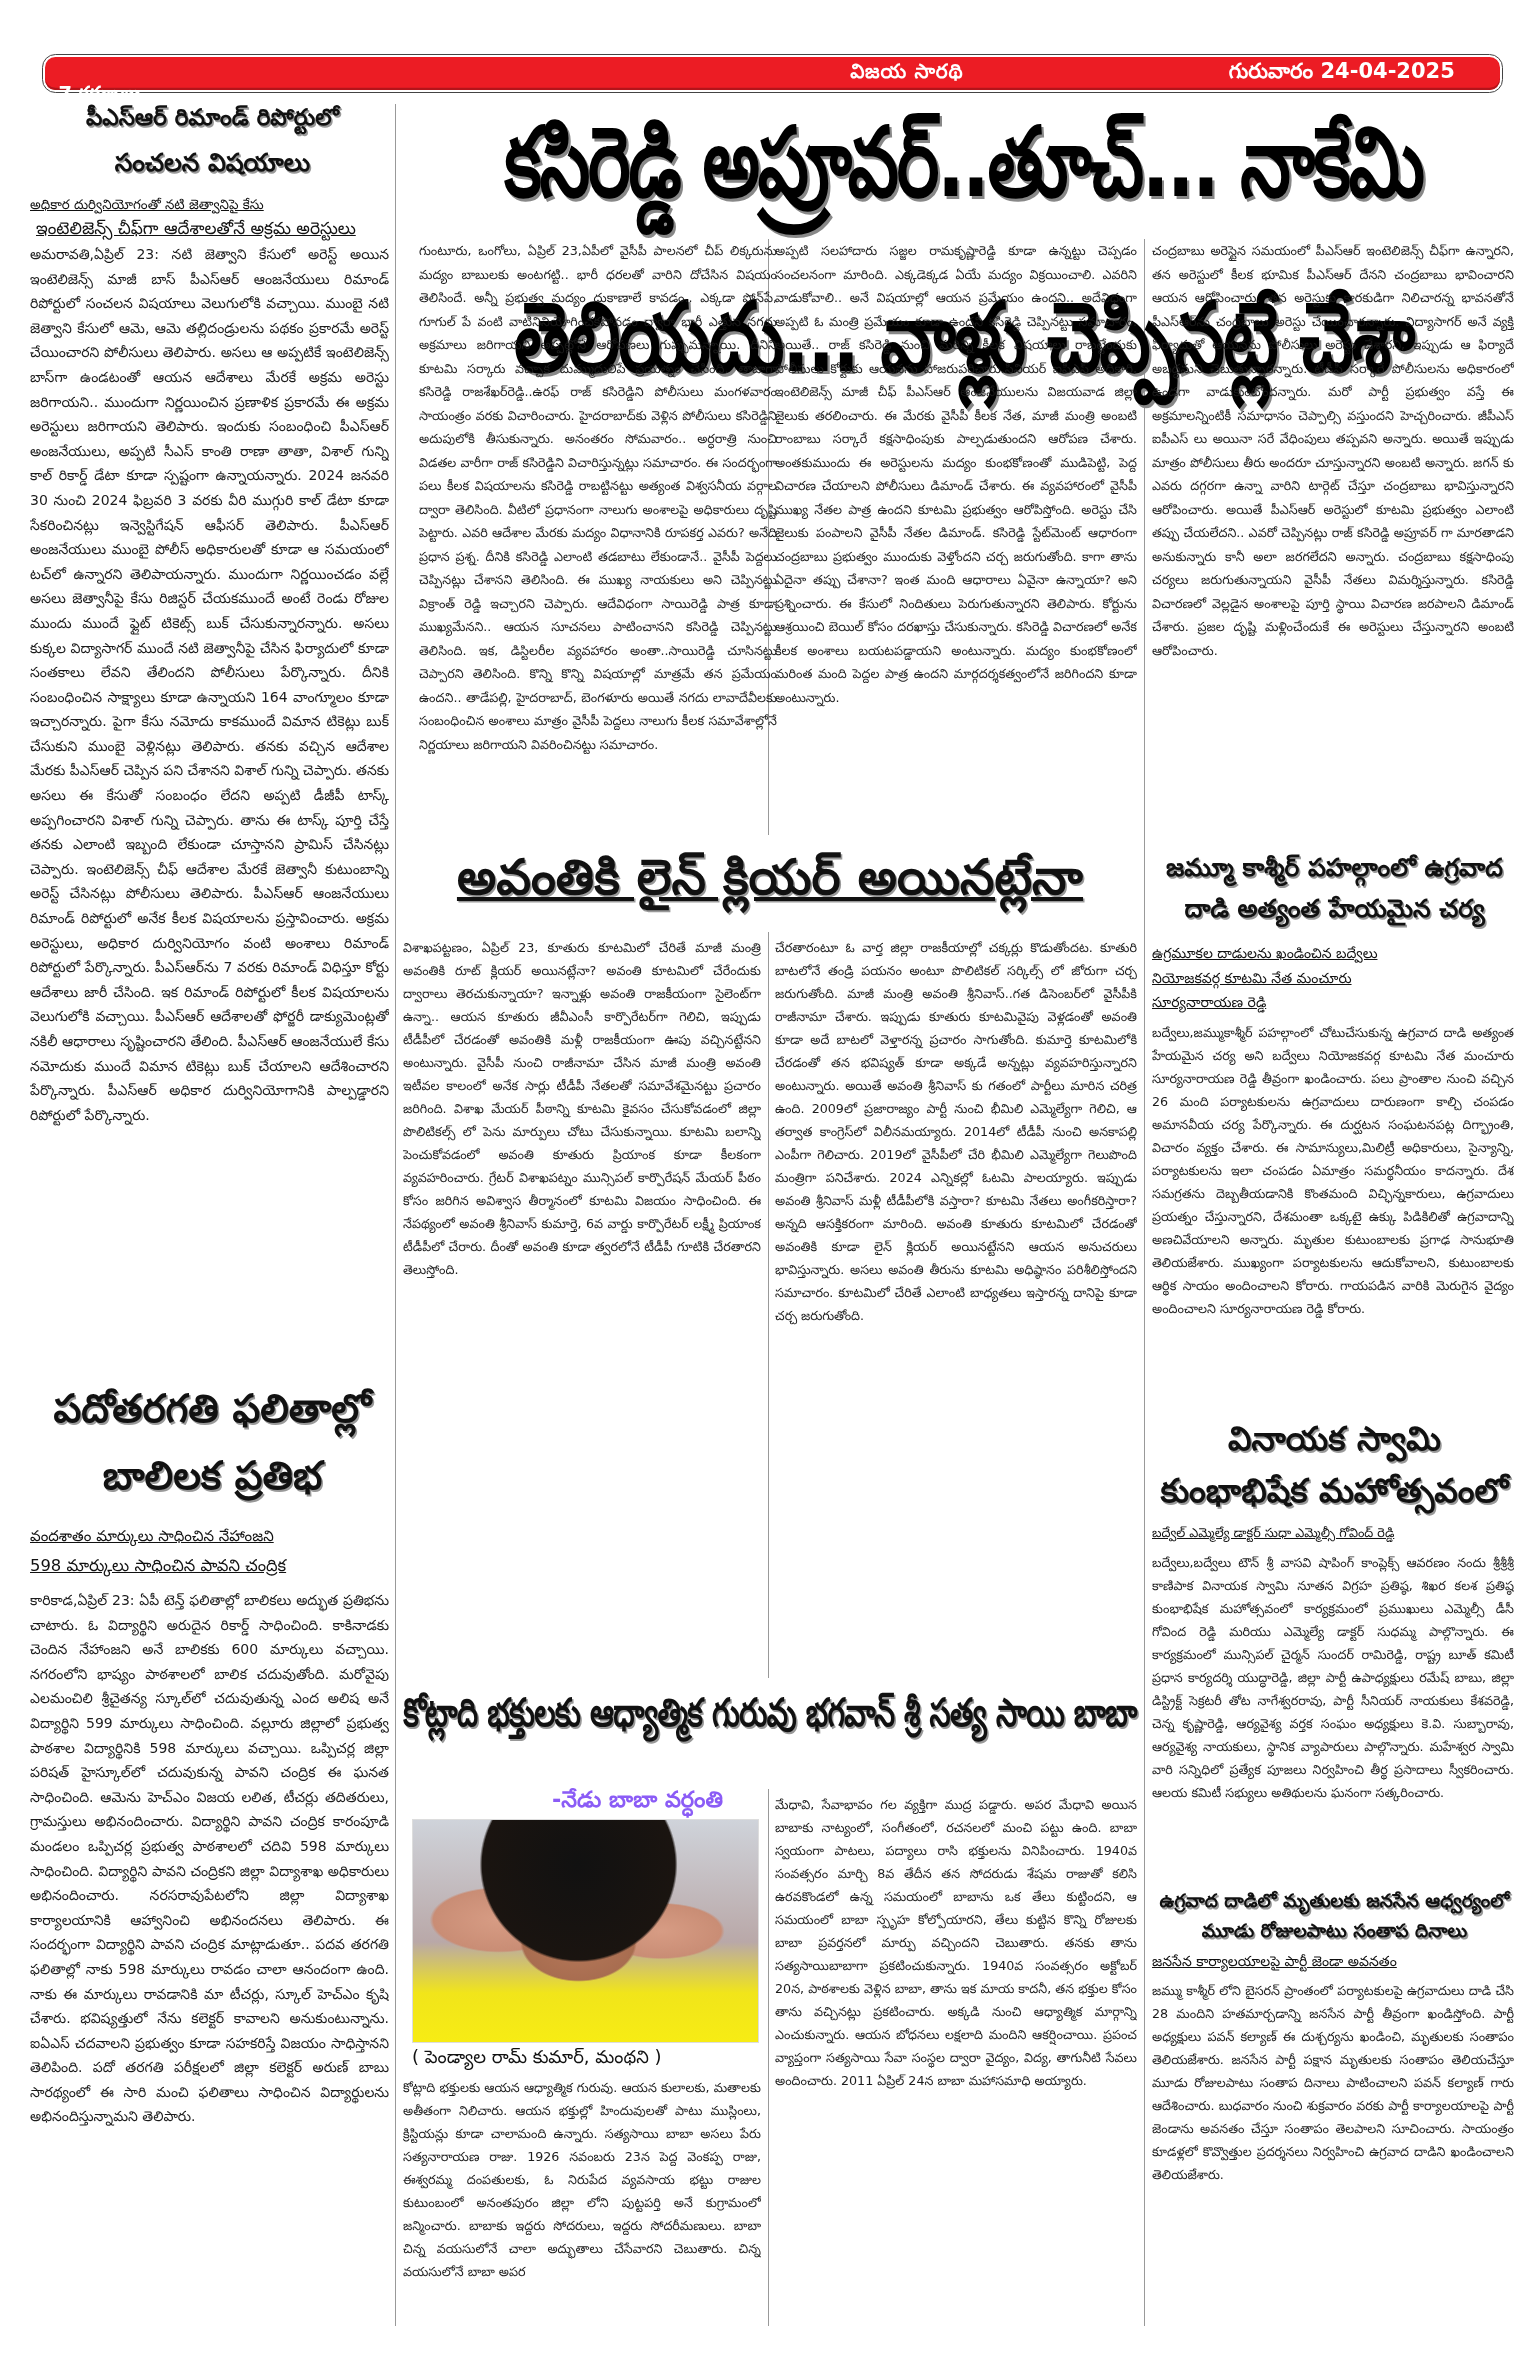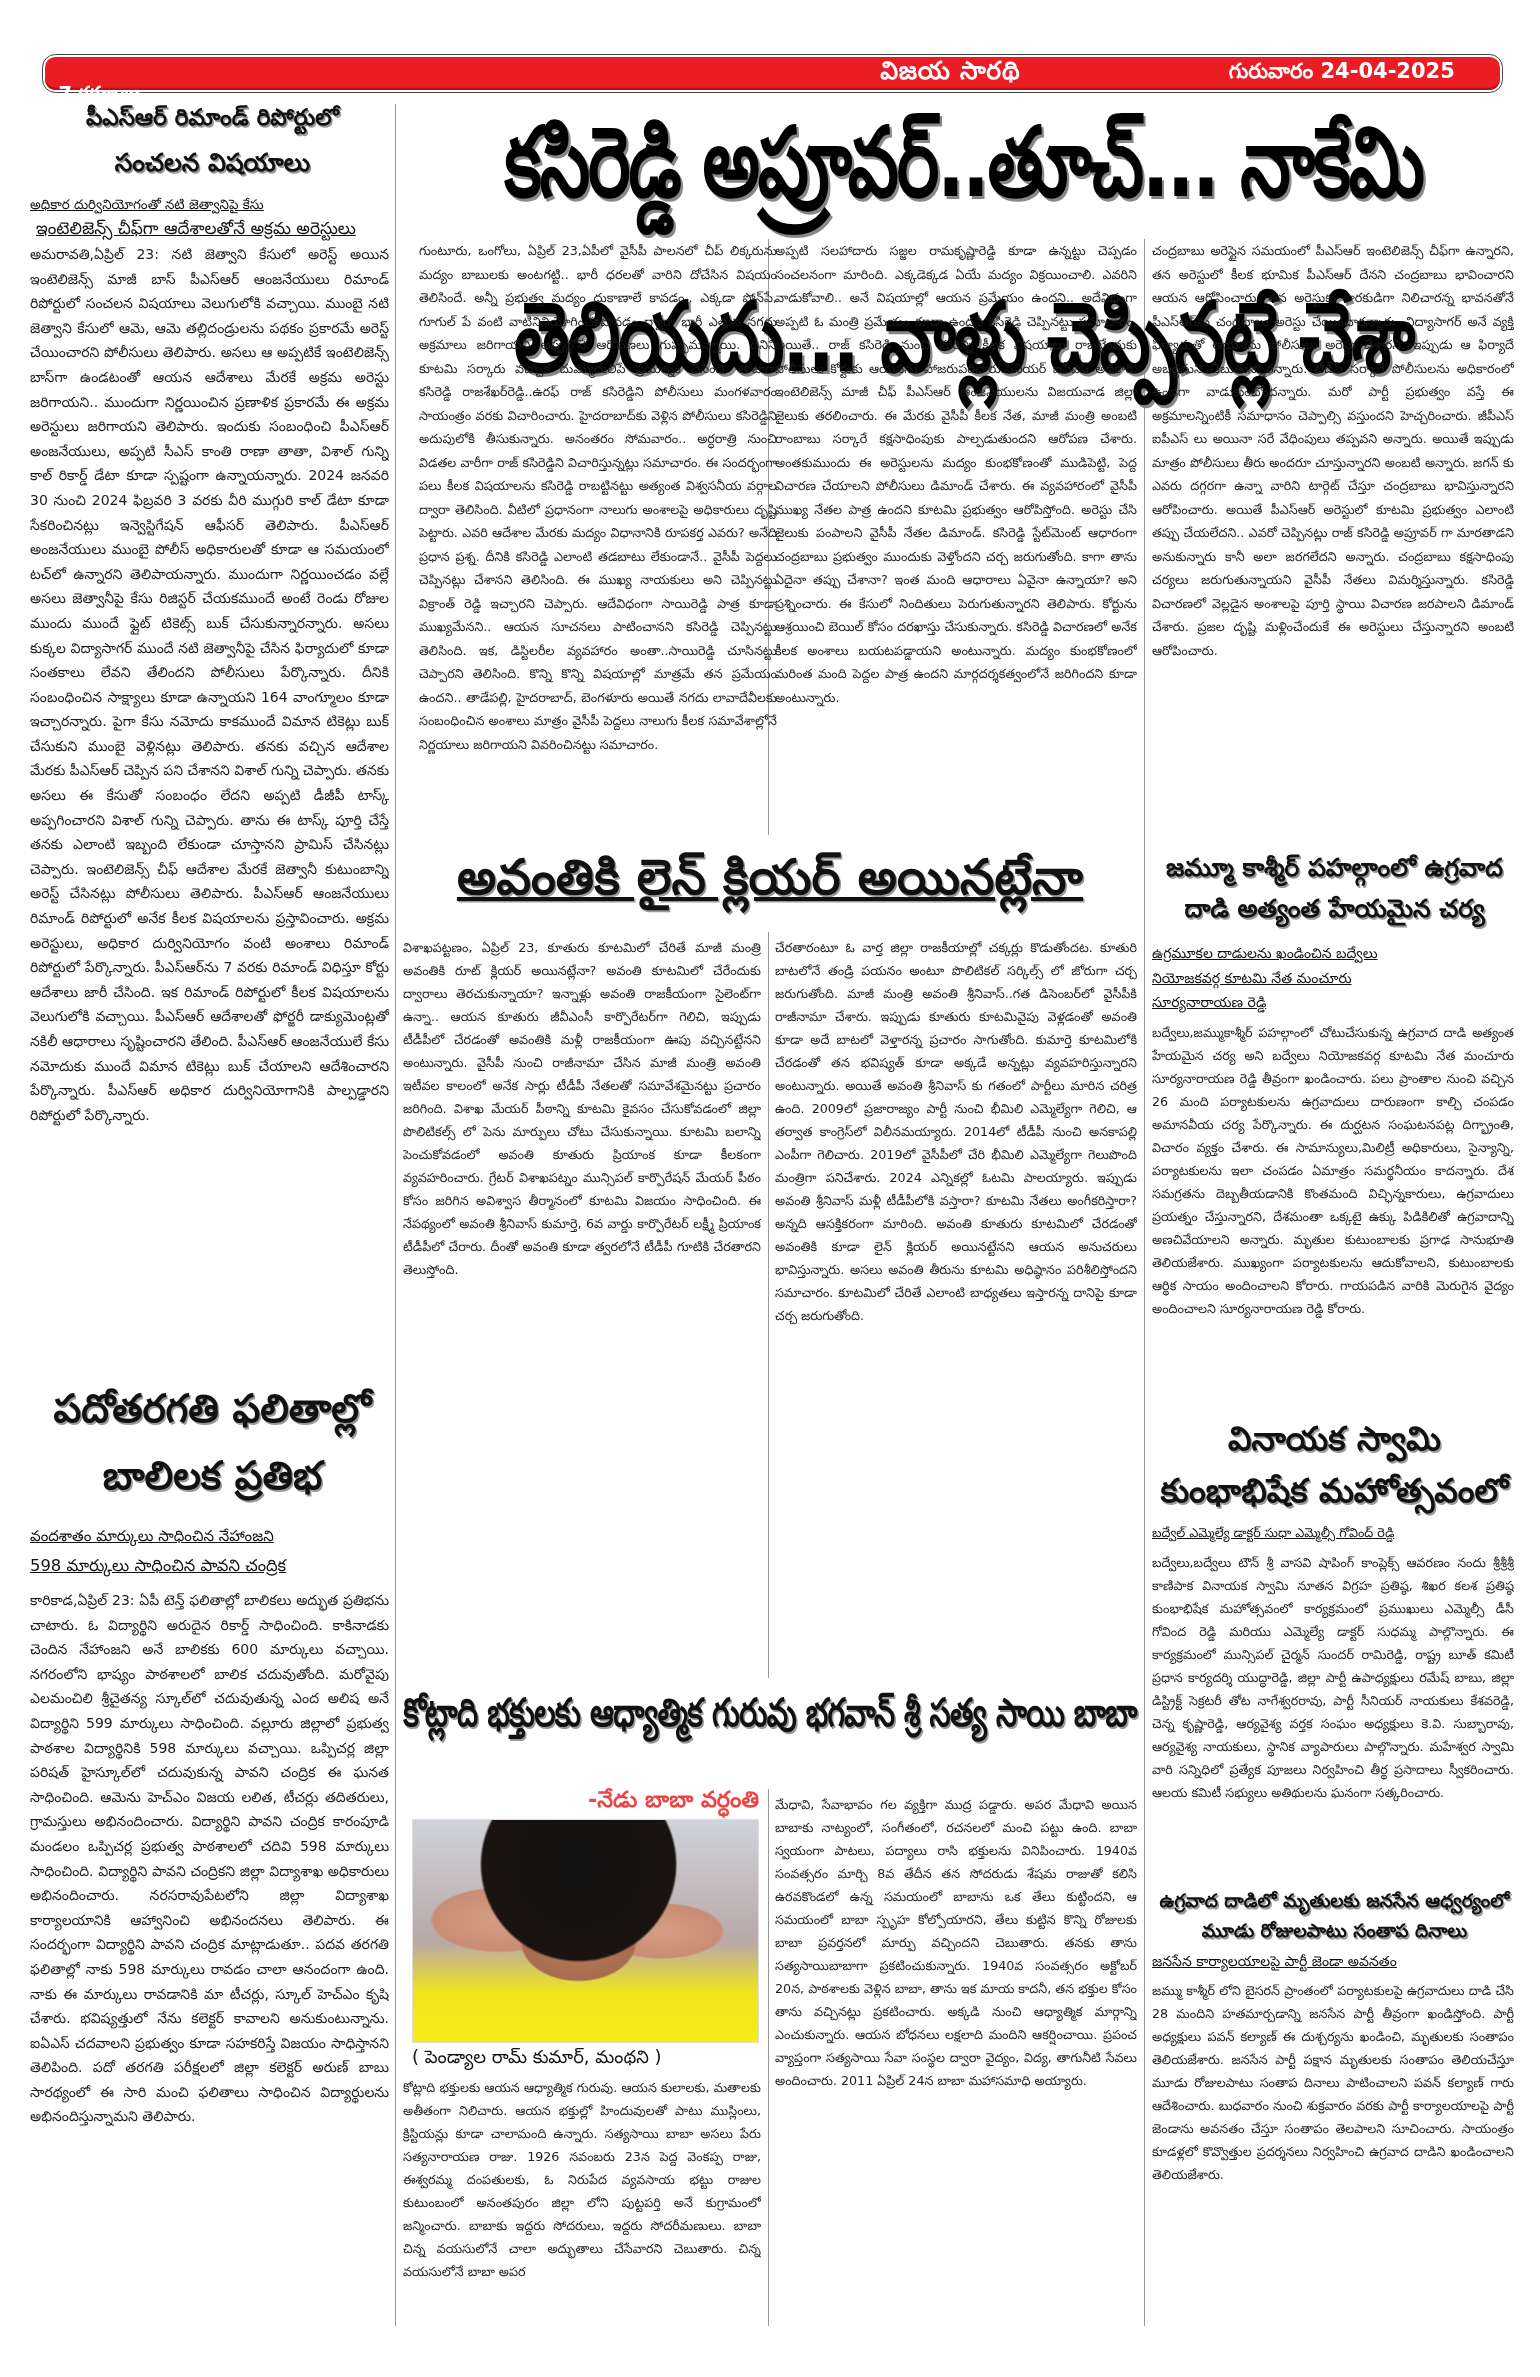--- a/index.html
+++ b/index.html
@@ -9,21 +9,21 @@
   .masthead {
     position: absolute; left: 42px; top: 54px; width: 1461px; height: 39px;
     border: 1.5px solid #444; border-radius: 13.4px; padding: 2.2px; background: #fff;
   }
   .masthead-inner {
     background: #ec1c24; border-radius: 10.4px; height: 100%; width: 100%;
     display: flex; align-items: center; position: relative; color: #fff;
     box-shadow: inset 0 -2.2px 0 #b3141a;
   }
   .mh-page { position: absolute; left: 13.4px; font-size: 19.4px; font-weight: bold; margin-top: 43px; }
-  .mh-title { position: absolute; left: 835px; font-size: 25px; font-weight: bold; letter-spacing: 0.7px; text-align: right; }
+  .mh-title { position: absolute; left: 805px; font-size: 20px; font-weight: bold; letter-spacing: 0.7px; text-align: right; }
   .mh-date { position: absolute; right: 45px; font-size: 21px; font-weight: bold; }
 
   .abs { position: absolute; }
   .col { position: absolute; overflow: hidden; }
   .headline { font-family: "DejaVu Sans", sans-serif; font-weight: 900; color: #111; text-align: center; line-height: 1.15; }
   .sub { font-family: "DejaVu Sans", sans-serif; text-decoration: underline; color: #111; line-height: 1.5; }
   .body {
     font-family: "DejaVu Sans", sans-serif; font-size: 14px; line-height: 24.6px;
     text-align: justify; color: #1c1c1c; white-space: normal;
   }
@@ -41,21 +41,21 @@
   .photo {
     position: absolute; left: 412px; top: 1819px; width: 347px; height: 224px;
     background: radial-gradient(ellipse at 48% 20%, #111 0%, #1a1410 38%, #0000 39%),
                 radial-gradient(ellipse at 48% 55%, #b7795a 0%, #a86d50 22%, #0000 23%),
                 radial-gradient(ellipse at 25% 45%, #d79c84 0%, #c98d75 18%, #0000 19%),
                 radial-gradient(ellipse at 72% 50%, #d79c84 0%, #c98d75 17%, #0000 18%),
                 linear-gradient(180deg, #cfd3da 0%, #b9a8a8 55%, #f1e51a 78%, #f7ec14 100%);
     border: 1.5px solid #ddd;
   }
   .photo-caption { position: absolute; left: 412px; top: 2046px; font-size: 18px; color: #111; }
-  .byline { position: absolute; left: 552px; top: 1786px; font-size: 22.4px; font-weight: bold; color: #ef4444; margin-left: 36px; }
+  .byline { position: absolute; left: 552px; top: 1786px; font-size: 22.4px; font-weight: bold; color: #8b5cf6; }
 </style>
 </head>
 <body>
 
 <div class="masthead">
   <div class="masthead-inner">
     <span class="mh-page">7 కర్నూలు</span>
     <span class="mh-title">విజయ సారథి</span>
     <span class="mh-date">గురువారం 24-04-2025</span>
   </div>

